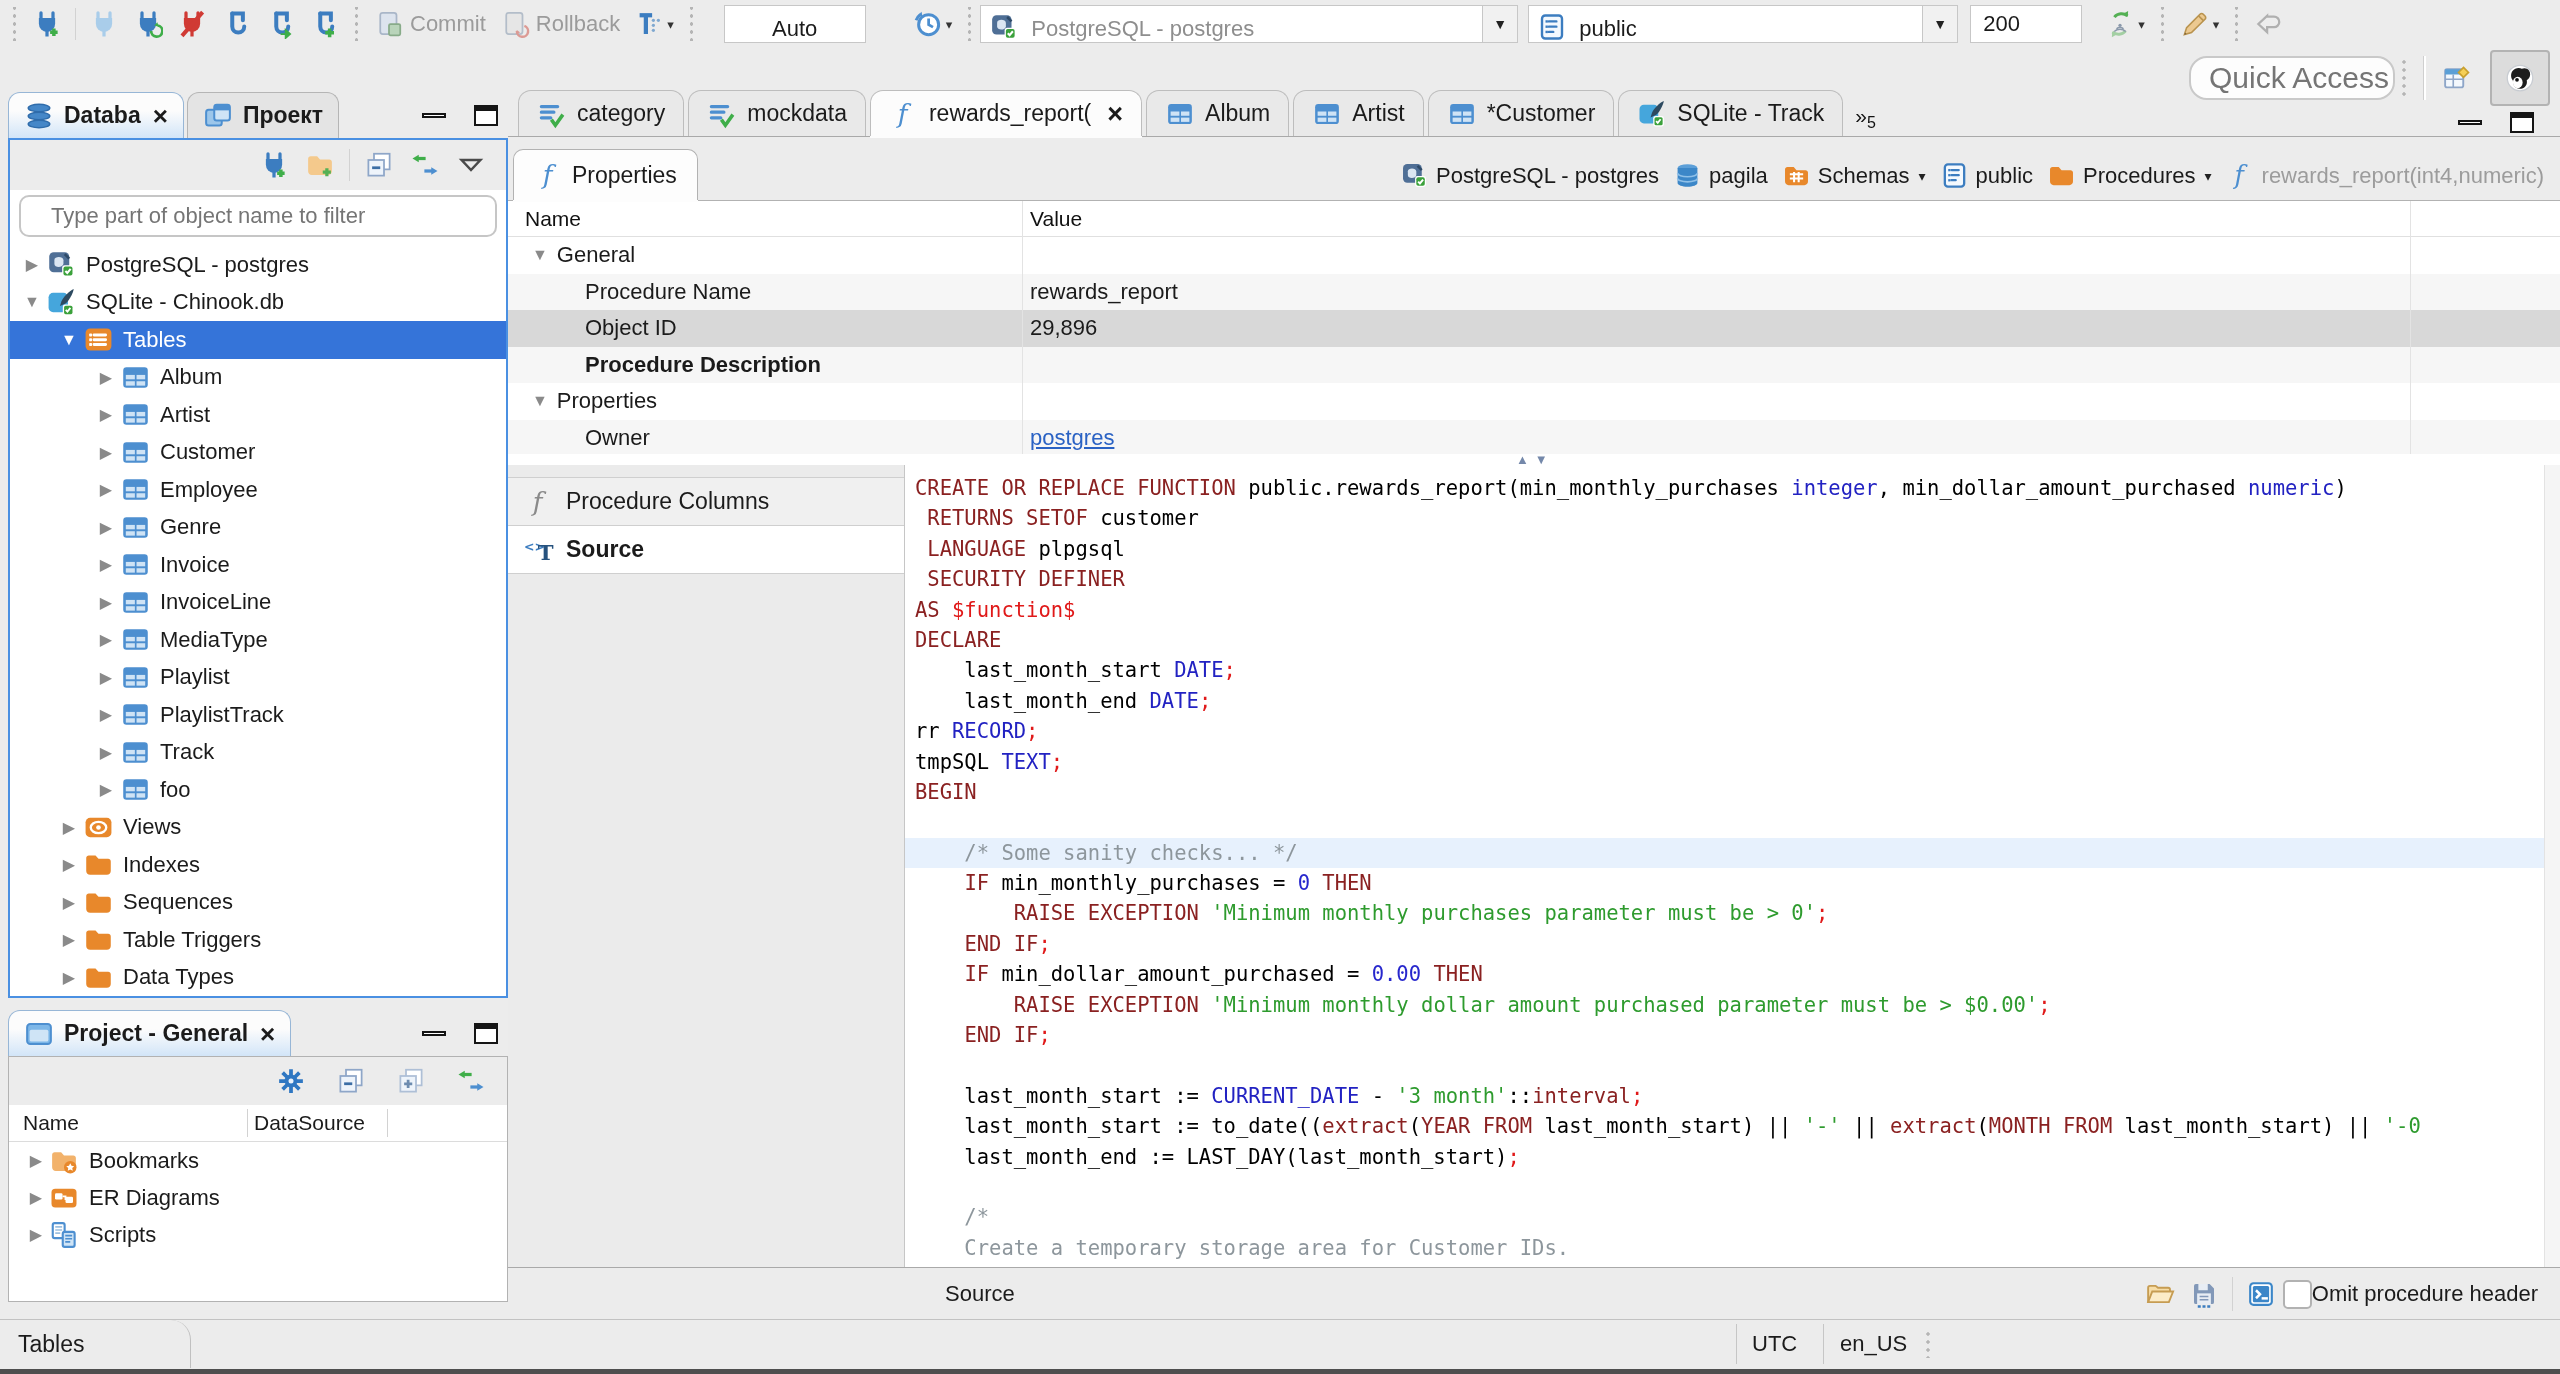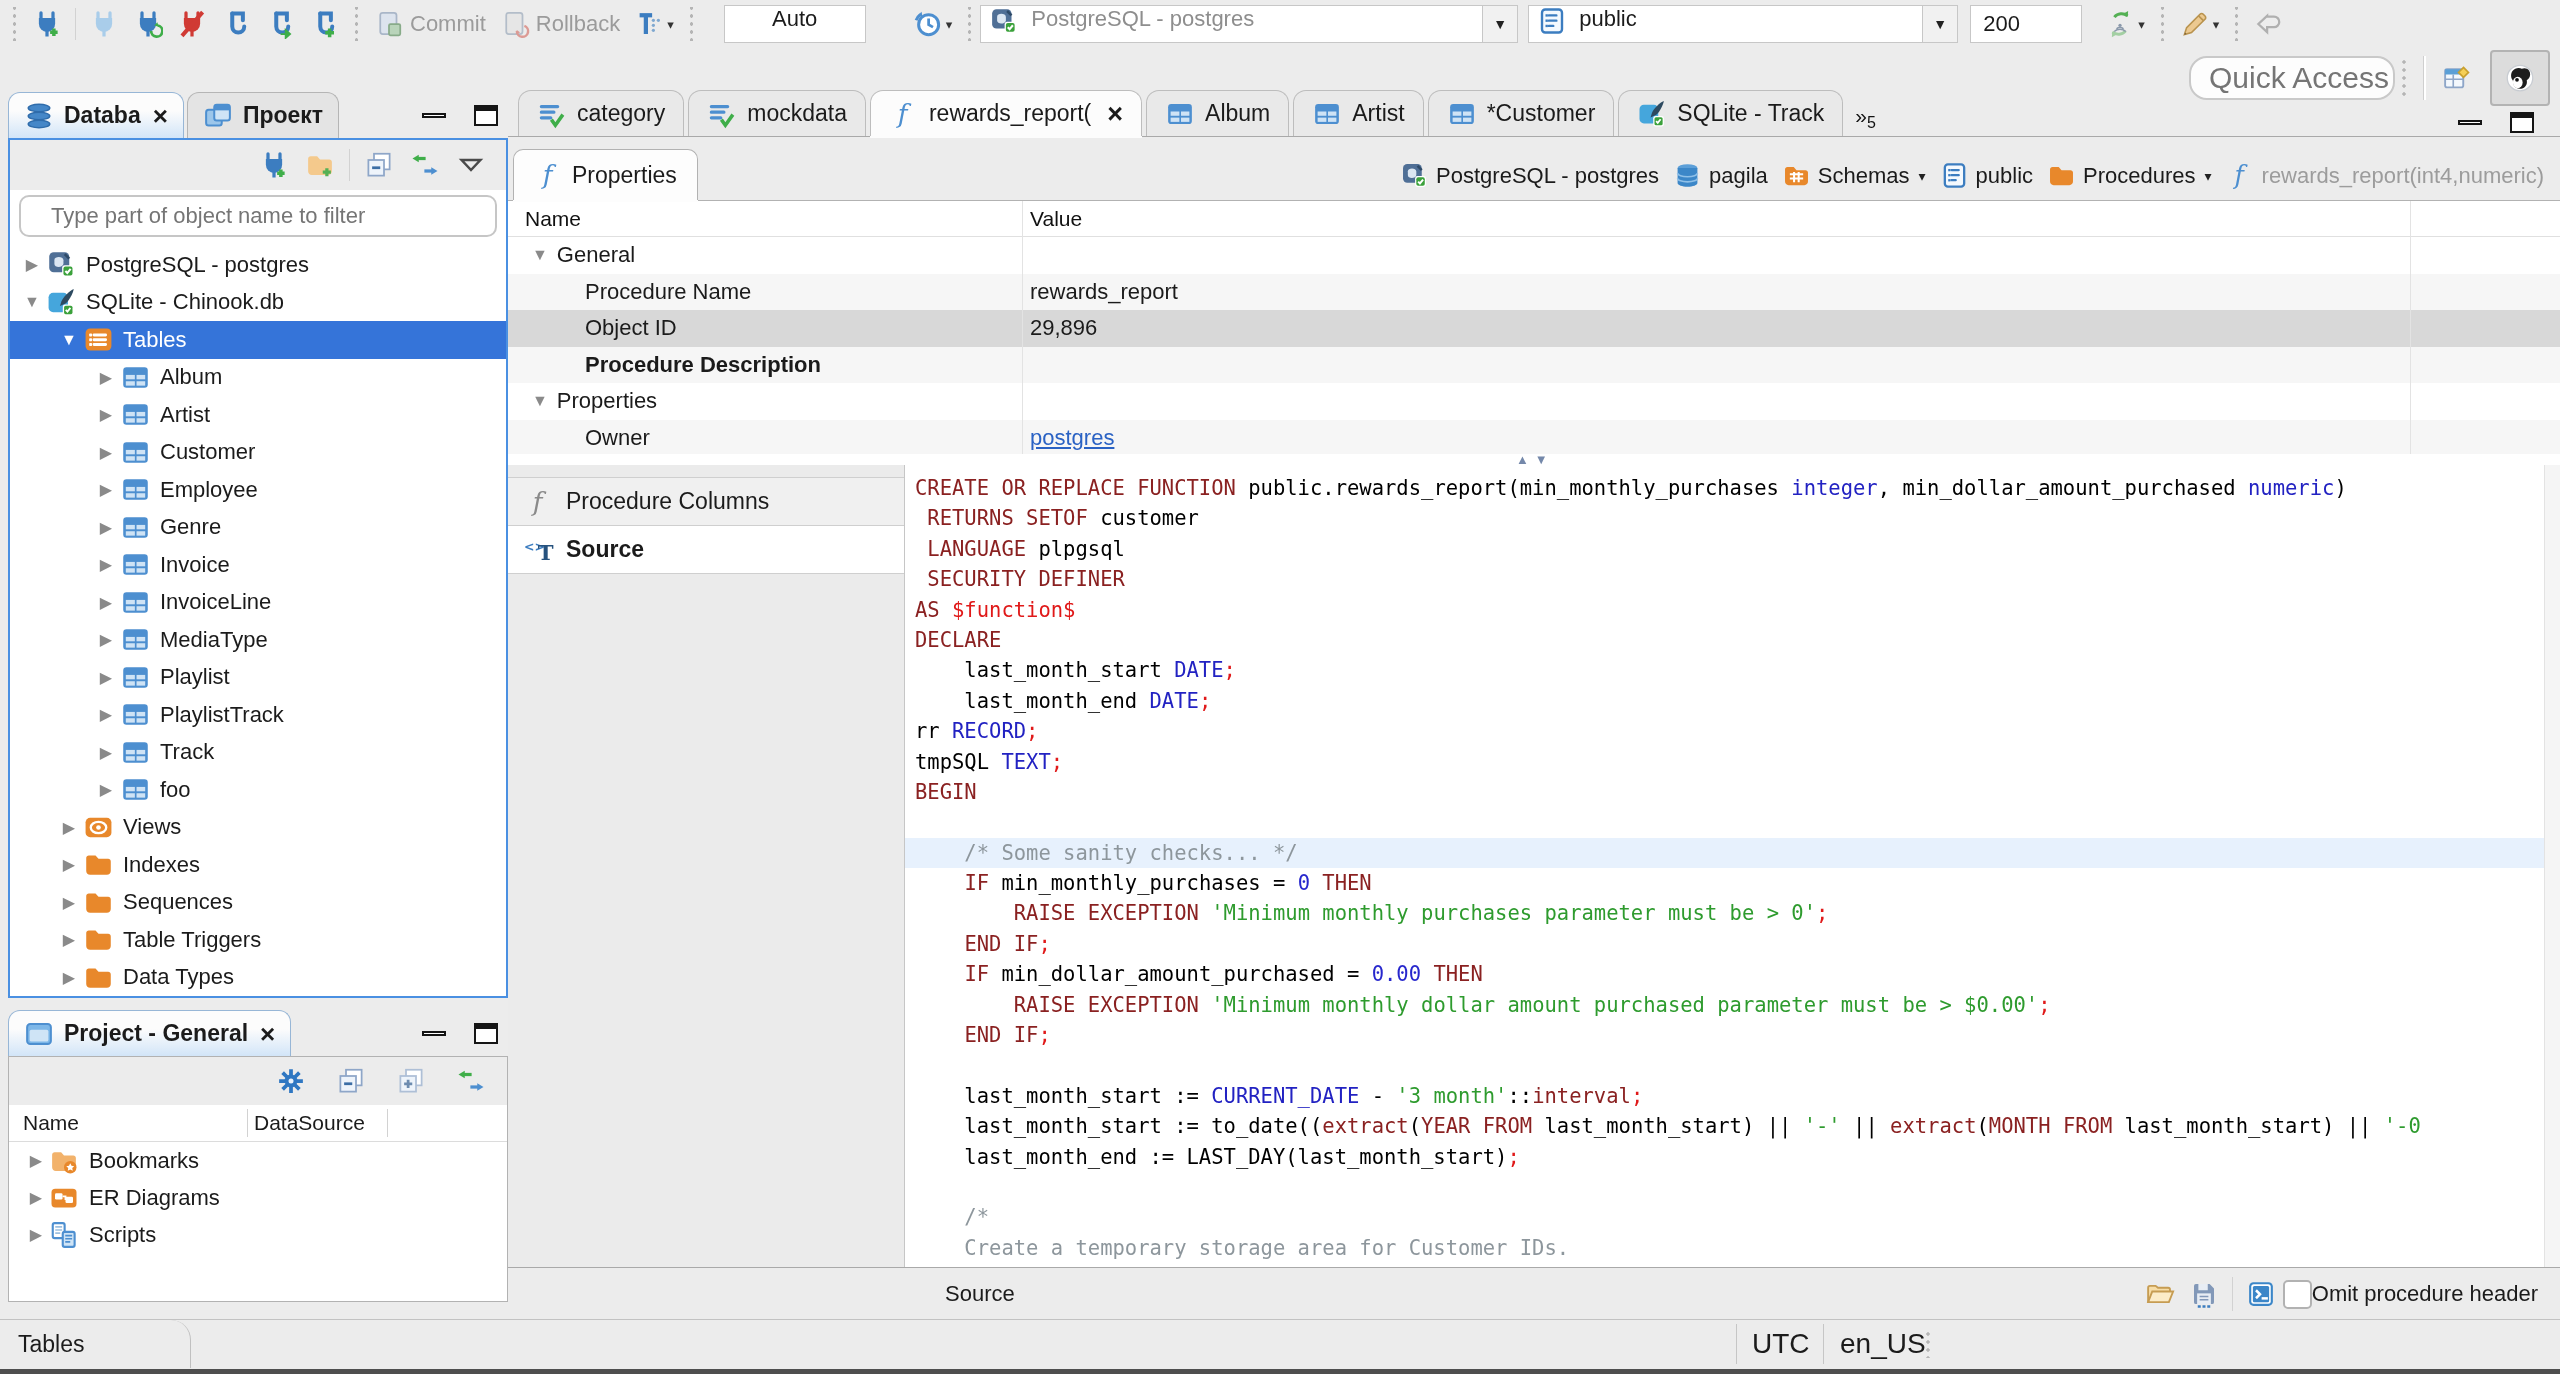--- a/index.html
+++ b/index.html
@@ -11,21 +11,21 @@
 
   
   .toolbar{position:absolute;left:0;top:0;right:0;height:48px;display:flex;align-items:center;padding-left:4px}
   .handle{width:7px;height:34px;margin:0 7px;flex:none;
           background-image:radial-gradient(circle,#b5b5b5 1.6px,transparent 1.9px);
           background-size:7px 8px;background-repeat:repeat-y;background-position:center}
   .vline{width:1px;height:32px;background:#d2d2d2;margin:0 6px;flex:none}
   .tbtn{border:none;background:transparent;height:42px;display:flex;align-items:center;padding:0 7px;flex:none}
   .tlabel{color:#9b9b9b;font-size:22px;margin-left:6px}
   .mini-caret{font-size:13px;color:#333;margin-left:3px}
-  .combo{background:#fff;border:1px solid #c7c7c7;height:38px;display:flex;align-items:flex-start;flex:none;box-sizing:border-box}
+  .combo{background:#fff;border:1px solid #c7c7c7;height:38px;display:flex;align-items:flex-end;flex:none;box-sizing:border-box}
   .combo .ctext{padding-left:10px;font-size:22px;white-space:nowrap;overflow:hidden}
   .combo .ctext.dim{color:#8e8e8e}
   .combo .arrowbox{margin-left:auto;width:34px;height:100%;border-left:1px solid #c7c7c7;background:#f1f1f1;
                    display:flex;align-items:center;justify-content:center;font-size:14px;color:#222}
   .auto-combo{width:142px;margin-left:22px;justify-content:center;font-size:22px}
   .pg-combo{width:538px}
   .schema-combo{width:430px;margin-left:10px}
   .num-input{width:112px;height:38px;margin-left:12px;background:#fff;border:1px solid #c7c7c7;box-sizing:border-box;
              display:flex;align-items:center;padding-left:12px;font-size:22px;flex:none}
   .combo .cicon{margin:0 2px 0 8px}
@@ -140,21 +140,21 @@
   .efoot .src-label{margin-left:437px}
   .efoot-right{margin-left:auto;display:flex;align-items:center;padding-right:22px}
   .efoot-right .vline{height:34px}
   .checkbox{width:29px;height:29px;background:#fff;border:2px solid #b2b2b2;border-radius:5px;box-sizing:border-box}
 
   
   .statusbar{position:absolute;left:0;right:0;bottom:0;height:54px;background:#ececec;border-top:1px solid #c2c2c2}
   .status-tab{position:absolute;left:0;top:0;bottom:6px;width:172px;border-right:1.5px solid #c0c0c0;
               border-top-right-radius:20px;display:flex;align-items:center;padding-left:18px;font-size:23px}
   .sb-sep{position:absolute;top:4px;bottom:10px;width:1px;background:#c6c6c6}
-  .sb-text{position:absolute;top:0;bottom:6px;display:flex;align-items:center;font-size:28px}
+  .sb-text{position:absolute;top:0;bottom:6px;display:flex;align-items:center;font-size:22px}
   .sb-dots{position:absolute;top:10px;bottom:16px;width:6px;
            background-image:radial-gradient(circle,#b5b5b5 1.5px,transparent 1.8px);
            background-size:6px 8px;background-repeat:repeat-y}
   .window-edge{position:absolute;left:0;right:0;bottom:0;height:5px;background:#4e4e4e}
 </style>
 </head>
 <body>
 
 <div class="app">
 

